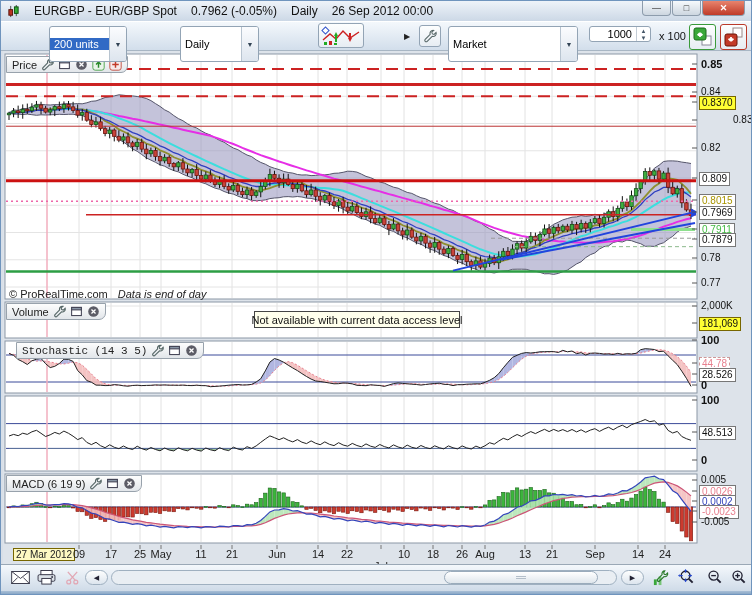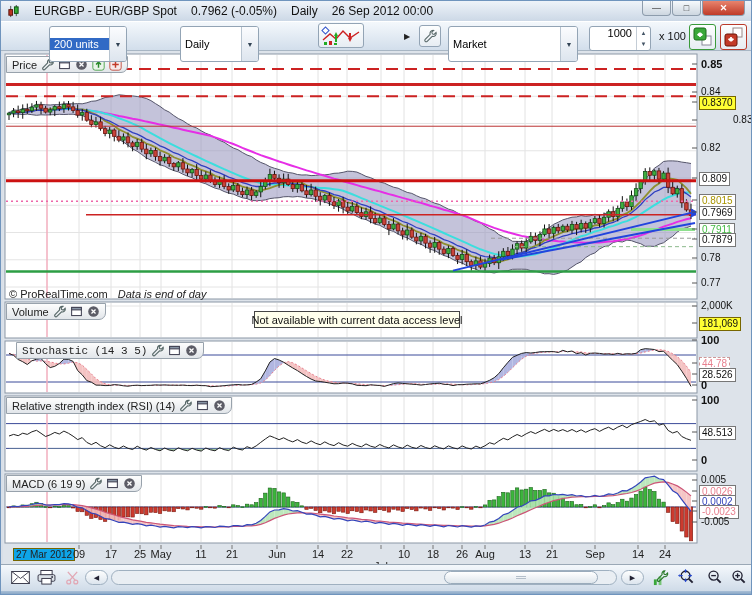--- a/index.html
+++ b/index.html
@@ -20,22 +20,22 @@
   .toolbar{position:absolute;left:0;top:20px;right:0;height:30px;
     background:linear-gradient(#f4f8fc,#d2deeb);border-top:1px solid #fff;border-bottom:1px solid #a8b6c4;z-index:8;}
   .dd{position:absolute;height:36px;background:#fff;border:1px solid #93a4b5;border-radius:3px;
     font-size:11px;display:flex;align-items:center;overflow:hidden;}
   .dd .val{padding:0 4px;flex:1;white-space:nowrap;}
   .dd .val.sel{background:#316ac5;color:#fff;}
   .dd .arr{width:17px;align-self:stretch;border-left:1px solid #b8c4d0;display:flex;align-items:center;
     justify-content:center;font-size:7px;color:#345;background:linear-gradient(#fbfcfe,#dde5ee);}
   .tbtn{position:absolute;border:1px solid #93a4b5;border-radius:3px;background:linear-gradient(#fdfefe,#e7edf3);
     display:flex;align-items:center;justify-content:center;}
-  .spin{position:absolute;height:25px;background:#fff;border:1px solid #93a4b5;border-radius:3px;
-    font-size:11px;display:flex;}
+  .spin{position:absolute;height:16px;background:#fff;border:1px solid #93a4b5;border-radius:3px;
+    font-size:11px;display:flex;align-items:center;}
   .spin .val{flex:1;text-align:right;padding-right:4px;}
   .spin .uparr{width:14px;align-self:stretch;display:flex;flex-direction:column;border-left:1px solid #c4cdd6;}
   .spin .uparr span{flex:1;display:flex;align-items:center;justify-content:center;font-size:6px;color:#456;}
   .tlabel{position:absolute;font-size:11px;color:#111;}
   .collapse-arr{position:absolute;font-size:8px;color:#222;}
   
   .phdr{position:absolute;height:17px;display:flex;align-items:center;gap:4px;
     background:linear-gradient(#fdfdfd,#e2e6ea);border:1px solid #98a2ac;padding:0 5px;
     font-size:11px;color:#222;z-index:5;border-radius:0 0 7px 0;}
   .hicon{width:13px;height:13px;display:inline-flex;}
@@ -53,21 +53,21 @@
   .axlabel.dashed{border-style:dashed;border-color:#c99;}
   
   .notice{position:absolute;left:253px;top:310px;width:206px;height:17px;background:#ffffec;
     border:1px solid #444;font-size:11px;display:flex;align-items:center;justify-content:center;
     z-index:5;color:#111;white-space:nowrap;}
   .copyright{position:absolute;left:8px;top:287px;font-size:11px;color:#222;z-index:5;}
   .copyright .ital{font-style:italic;margin-left:10px;}
   .datelabel{position:absolute;top:547px;font-size:11px;color:#222;transform:translateX(-50%);
     white-space:nowrap;z-index:4;}
   .datelabel.month{font-weight:normal;}
-  .datelabel.hl{background:#0ea5e9;border:1px solid #776600;transform:none;padding:0 2px;font-size:10px;}
+  .datelabel.hl{background:#fef9c3;border:1px solid #776600;transform:none;padding:0 2px;font-size:10px;}
   
   .btoolbar{position:absolute;left:0;top:563px;right:0;height:27px;
     background:linear-gradient(#f4f8fc,#cfdbe8);border-top:1px solid #9aa8b6;z-index:6;}
   .bicon{position:absolute;top:3px;width:22px;height:19px;display:flex;align-items:center;justify-content:center;}
   .sb-track{position:absolute;left:110px;top:5px;width:506px;height:15px;background:#e9eef3;
     border:1px solid #9fb0c0;border-radius:8px;}
   .sb-btn{position:absolute;top:5px;width:23px;height:15px;background:linear-gradient(#fdfefe,#dde5ee);
     border:1px solid #9fb0c0;border-radius:8px;display:flex;align-items:center;justify-content:center;
     font-size:7px;color:#223;}
   .sb-thumb{position:absolute;left:443px;top:6px;width:154px;height:13px;border-radius:7px;
@@ -1199,40 +1199,20 @@
           <rect x="2" y="3" width="12" height="3" fill="#8895a5" stroke="#445" stroke-width="1.3"></rect>
         </svg>
       </span>
       <span class="hicon">
         <svg viewBox="0 0 16 16">
           <circle cx="8" cy="8" r="6.5" fill="#5c5c66"></circle>
           <path d="M5.5 5.5l5 5M10.5 5.5l-5 5" stroke="#fff" stroke-width="1.6"></path>
         </svg>
       </span>
     </div>
-  <div class="phdr" style="left:5px;top:396px;">
-    <span>Relative strength index (RSI) (14)</span>
-  <span class="hicon">
-        <svg viewBox="0 0 16 16">
-          <path d="M11.5 1.5a3.5 3.5 0 0 0-3.3 4.6L2.5 11.8a1.6 1.6 0 1 0 2.3 2.3l5.7-5.7a3.5 3.5 0 0 0 4.4-4.4L12.7 6.2l-2-.6-.6-2 2.2-2a3.5 3.5 0 0 0-.8-.1z" fill="none" stroke="#566" stroke-width="1.4"></path>
-        </svg>
-      </span>
-      <span class="hicon">
-        <svg viewBox="0 0 16 16">
-          <rect x="2" y="3" width="12" height="10" fill="#fff" stroke="#445" stroke-width="1.3"></rect>
-          <rect x="2" y="3" width="12" height="3" fill="#8895a5" stroke="#445" stroke-width="1.3"></rect>
-        </svg>
-      </span>
-      <span class="hicon">
-        <svg viewBox="0 0 16 16">
-          <circle cx="8" cy="8" r="6.5" fill="#5c5c66"></circle>
-          <path d="M5.5 5.5l5 5M10.5 5.5l-5 5" stroke="#fff" stroke-width="1.6"></path>
-        </svg>
-      </span>
-    </div>
   <div class="phdr" style="left:5px;top:474px;">
     <span>MACD (6 19 9)</span>
   <span class="hicon">
         <svg viewBox="0 0 16 16">
           <path d="M11.5 1.5a3.5 3.5 0 0 0-3.3 4.6L2.5 11.8a1.6 1.6 0 1 0 2.3 2.3l5.7-5.7a3.5 3.5 0 0 0 4.4-4.4L12.7 6.2l-2-.6-.6-2 2.2-2a3.5 3.5 0 0 0-.8-.1z" fill="none" stroke="#566" stroke-width="1.4"></path>
         </svg>
       </span>
       <span class="hicon">
         <svg viewBox="0 0 16 16">
           <rect x="2" y="3" width="12" height="10" fill="#fff" stroke="#445" stroke-width="1.3"></rect>

